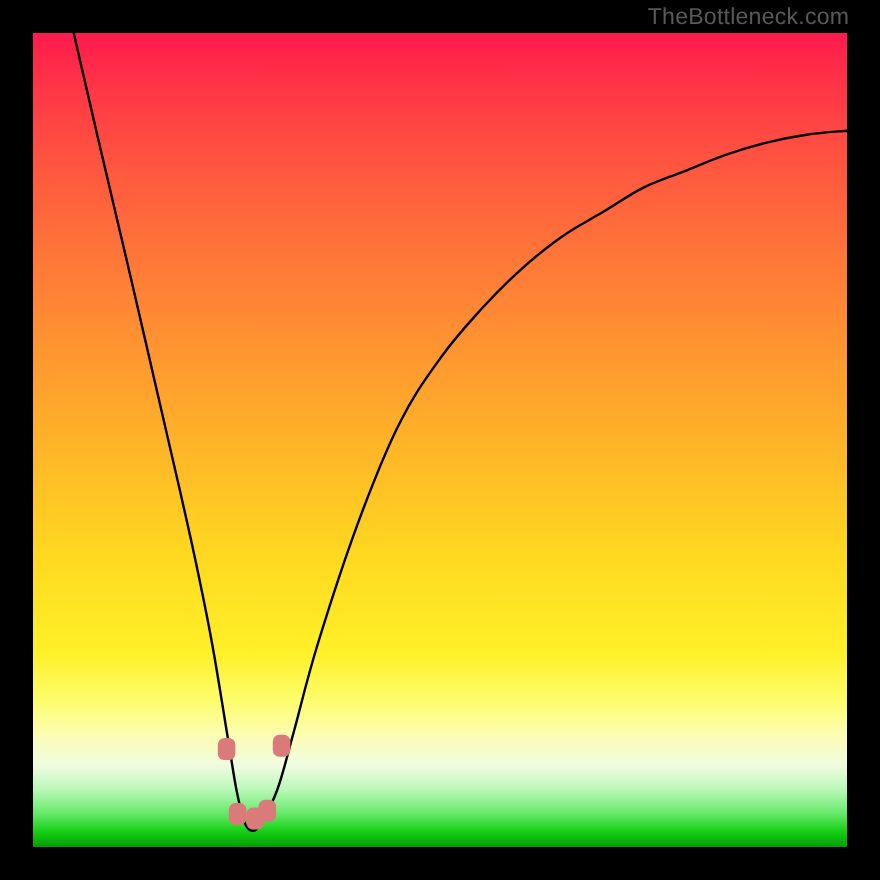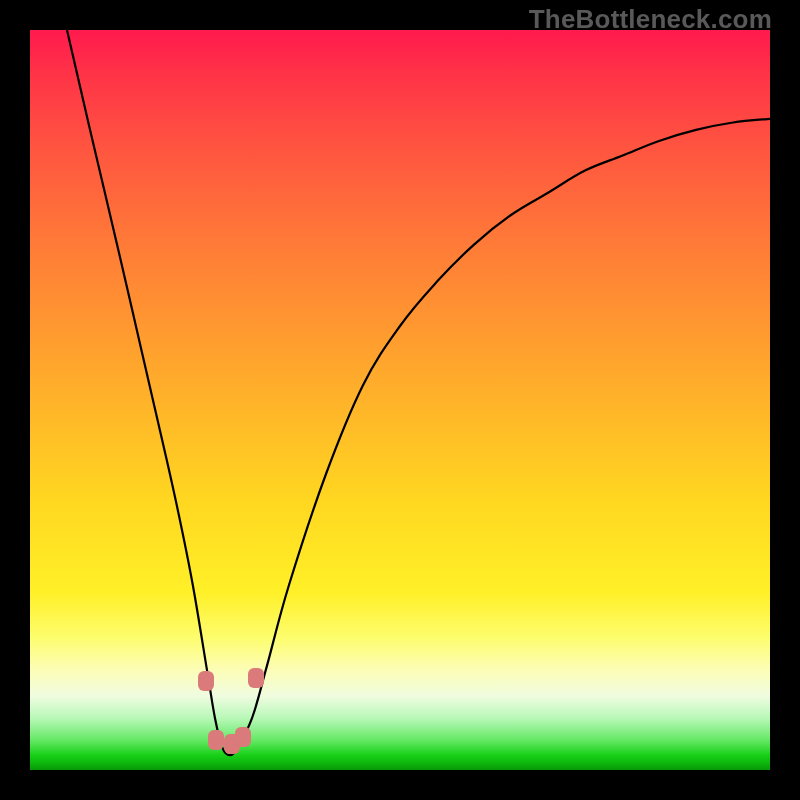--- a/index.html
+++ b/index.html
@@ -39,22 +39,22 @@
       #0db80d 99%,
       #089808 100%
     );
   }
   
   .watermark {
     position: absolute;
     top: 4px;
     right: 28px;
     color: #595959;
-    font-size: 26px;
-    font-weight: 700;
+    font-size: 21px;
+    font-weight: 400;
     z-index: 10;
     letter-spacing: 0.2px;
   }
   
   .curve-svg {
     position: absolute;
     left: 0;
     top: 0;
     width: 740px;
     height: 740px;

